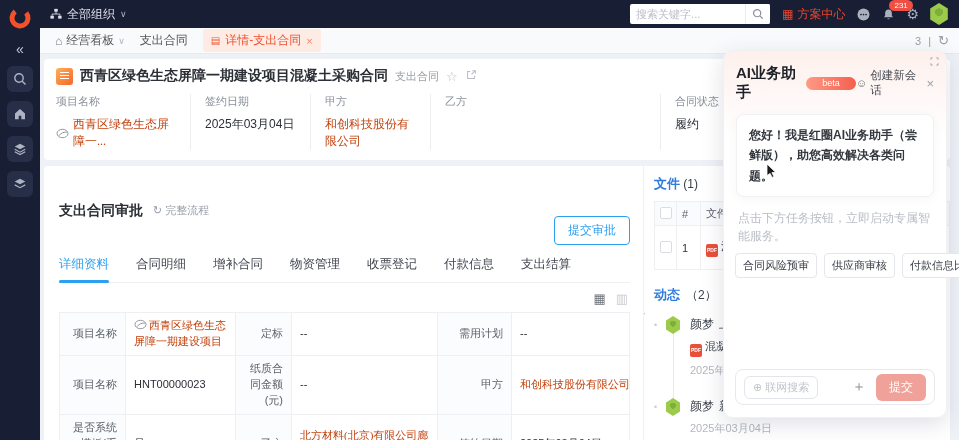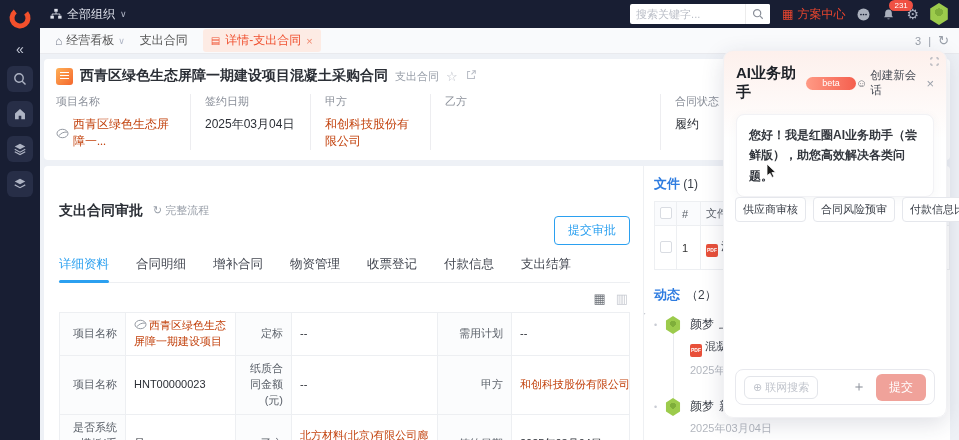--- a/index.html
+++ b/index.html
@@ -443,23 +443,24 @@
     <div class="ai-head">
       <span class="ai-title">AI业务助手</span>
       <span class="beta">beta</span>
       <span class="new-session">
         <span class="smiley-ic">☺</span>
         <span>创建新会话</span>
       </span>
       <span class="ai-close">×</span>
     </div>
     <div class="ai-card">您好！我是红圈AI业务助手（尝鲜版），助您高效解决各类问题。</div>
+    <div class="ai-hint">点击下方任务按钮，立即启动专属智能服务。</div>
     <div class="ai-tasks">
+      <button class="task-btn">合同风险预审</button>
       <button class="task-btn">供应商审核</button>
-      <button class="task-btn">合同风险预审</button>
       <button class="task-btn">付款信息比对</button>
     </div>
     <div class="ai-spacer"></div>
     <div class="ai-input">
       <span class="web-pill">
         <span>⊕</span>
         <span>联网搜索</span>
       </span>
       <span class="plus-btn">＋</span>
       <button class="ai-submit">提交</button>

